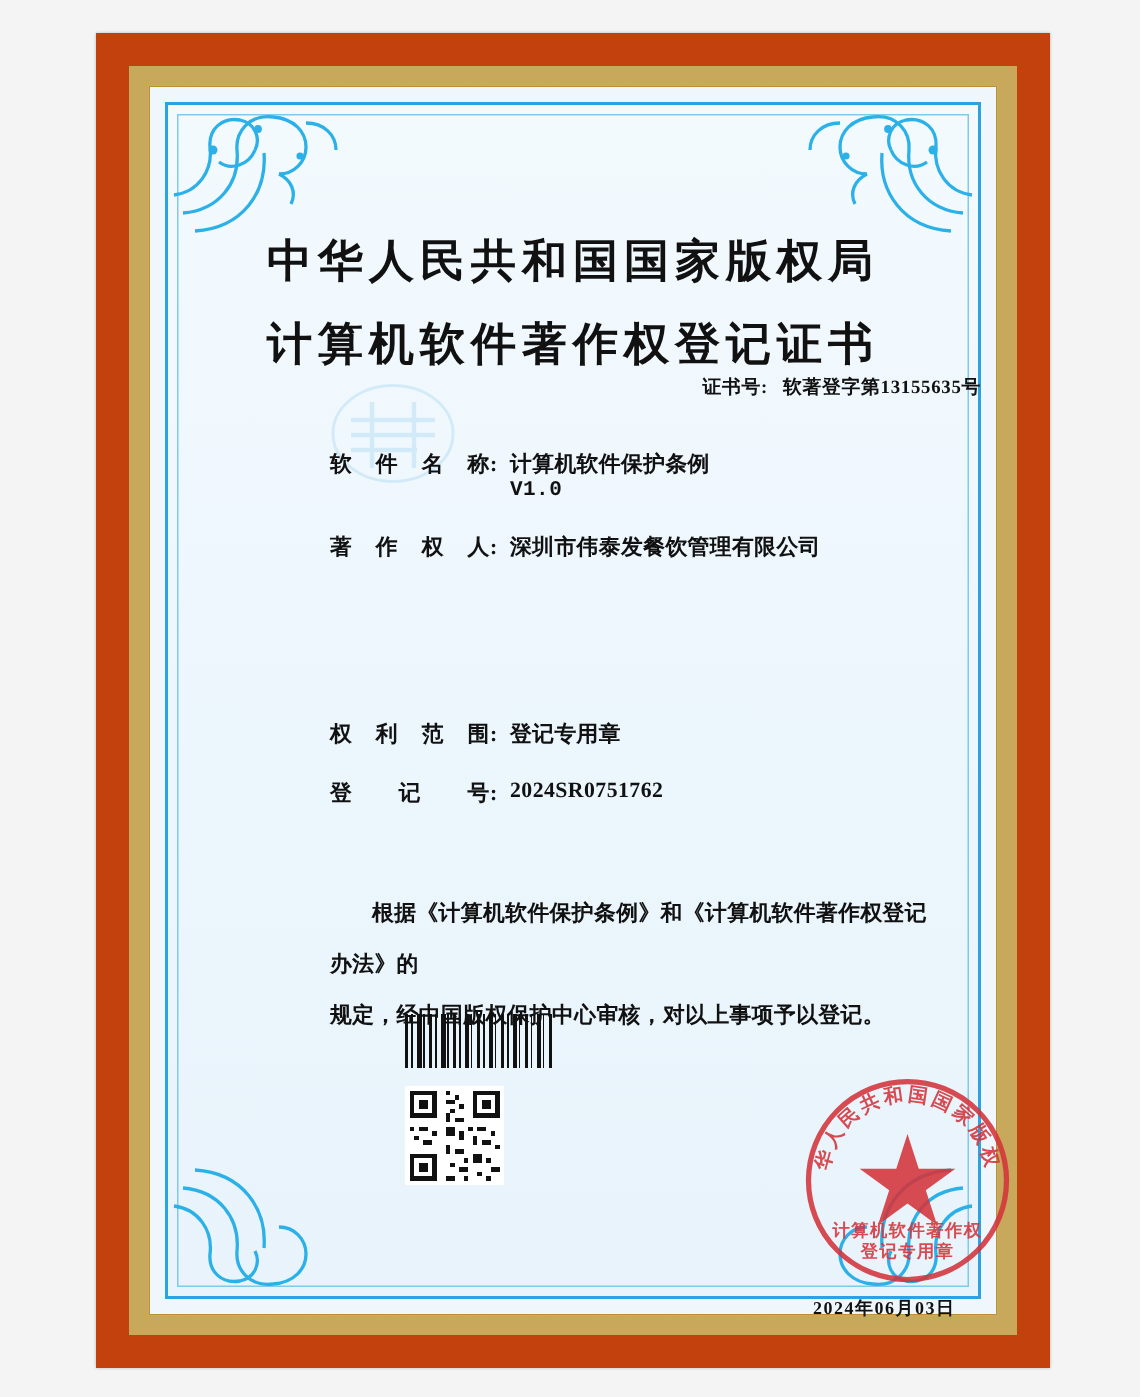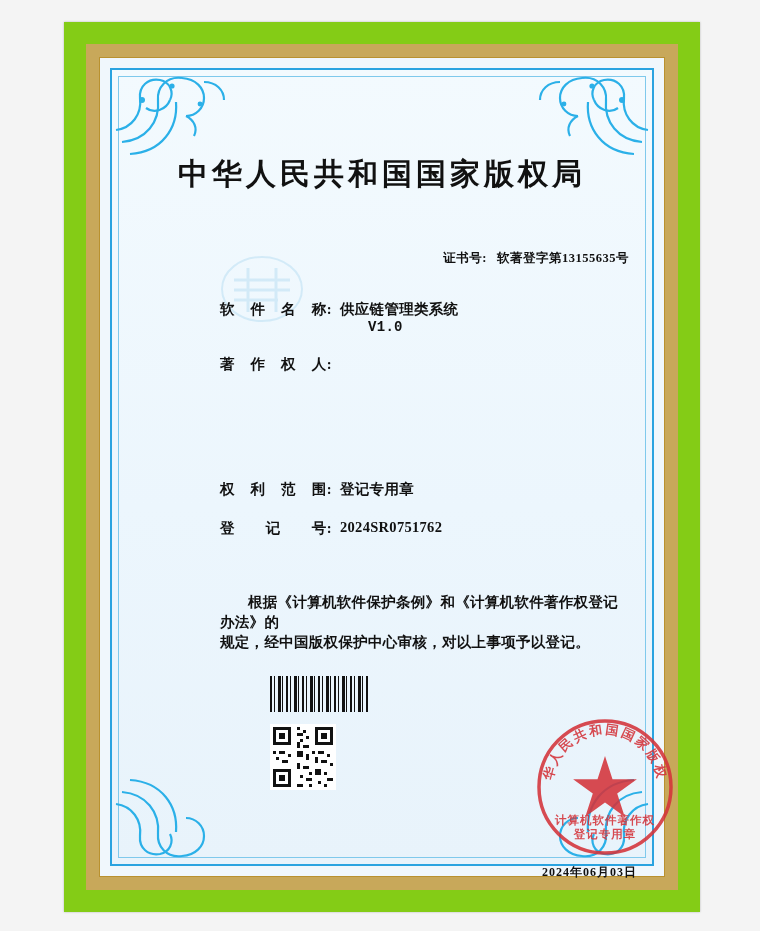--- a/index.html
+++ b/index.html
@@ -9,21 +9,21 @@
     font-family:"Liberation Serif", serif;
     overflow:hidden;
   }
   .page{
     position:absolute;left:0;top:0;width:760px;height:931px;
     background:#f4f4f4;
   }
   
   .sheet{
     position:absolute;left:64px;top:22px;width:636px;height:890px;
-    background:#84cc16;
+    background:#c2410c;
     box-shadow:0 0 2px rgba(0,0,0,.25);
   }
   
   .gold-band{
     position:absolute;left:22px;top:22px;right:22px;bottom:22px;
     border:13px solid #c8a85a;
     background:
       repeating-linear-gradient(90deg,#d8bd78 0 6px,#b8923f 6px 12px);
     background-clip:border-box;
   }
@@ -67,21 +67,21 @@
     text-align:center;
     color:#111;
     font-family:"Liberation Serif", serif;
     font-weight:bold;
     letter-spacing:4px;
   }
   .title1{font-size:30px;margin:22px 0 0;}
   .title2{font-size:30px;margin:14px 0 0;}
 
   .cert-no{
-    position:absolute;right:71px;top:228px;
+    position:absolute;right:46px;top:228px;
     font-size:12.5px;font-weight:bold;color:#111;letter-spacing:.5px;
     white-space:nowrap;
   }
   .cert-no .lbl{margin-right:10px;}
 
   .fields{
     position:absolute;left:156px;top:278px;right:70px;
   }
   .row{display:flex;align-items:flex-start;margin-bottom:10px;}
   .lab{
@@ -90,27 +90,27 @@
     letter-spacing:.5px;
   }
   .lab.spread{
     display:flex;justify-content:space-between;
   }
   .lab.spread span{display:inline-block;}
   .val{
     font-size:14.5px;font-weight:bold;color:#111;
     padding-left:8px;letter-spacing:.3px;
   }
-  .val .ver{display:block;font-family:"Liberation Mono",monospace;font-weight:bold;font-size:14px;margin-left:28px;}
+  .val .ver{display:block;font-family:"Liberation Mono",monospace;font-weight:bold;font-size:14px;}
   .gap-a{height:86px;}
   .gap-b{height:10px;}
 
   .para{
     position:absolute;left:156px;top:570px;right:70px;
-    font-size:14.5px;line-height:20px;color:#111;font-weight:bold;
+    font-size:14.5px;line-height:34px;color:#111;font-weight:bold;
     letter-spacing:.3px;
   }
   .para .indent{display:block;text-indent:28px;}
 
   
   .barcode{
     position:absolute;left:206px;top:654px;width:98px;height:36px;
     background:
       repeating-linear-gradient(90deg,
         #111 0 2px, transparent 2px 4px,
@@ -206,50 +206,52 @@
     <div class="watermark">
       <svg width="96" height="78" viewBox="0 0 96 78">
         <ellipse cx="48" cy="39" rx="40" ry="32" fill="none" stroke="#9fd3ee" stroke-width="2"></ellipse>
         <path d="M20 30 h56 M20 40 h56 M20 50 h44" stroke="#9fd3ee" stroke-width="3" fill="none"></path>
         <path d="M34 18 v44 M62 18 v44" stroke="#9fd3ee" stroke-width="3" fill="none"></path>
       </svg>
     </div>
 
     <div class="content">
       <div class="title1">中华人民共和国国家版权局</div>
+      <div class="title2">计算机软件著作权登记证书</div>
     </div>
 
     <div class="cert-no">
       <span class="lbl">证书号:</span><span>软著登字第13155635号</span>
     </div>
 
     <div class="fields">
 
       <div class="row">
         <div class="lab spread">
           <span>软</span>
           <span>件</span>
           <span>名</span>
           <span>称:</span>
         </div>
         <div class="val">
-          <span>供应链管理类系统</span>
+          <span>计算机软件保护条例</span>
           <span class="ver">V1.0</span>
         </div>
       </div>
 
       <div class="gap-b"></div>
 
       <div class="row">
         <div class="lab spread">
           <span>著</span>
           <span>作</span>
           <span>权</span>
           <span>人:</span>
         </div>
+        <div class="val">深圳市伟泰发餐饮管理有限公司</div>
       </div>
 
       <div class="gap-a"></div>
 
 
       <div class="gap-b"></div>
 
       <div class="row">
         <div class="lab spread">
           <span>权</span>

